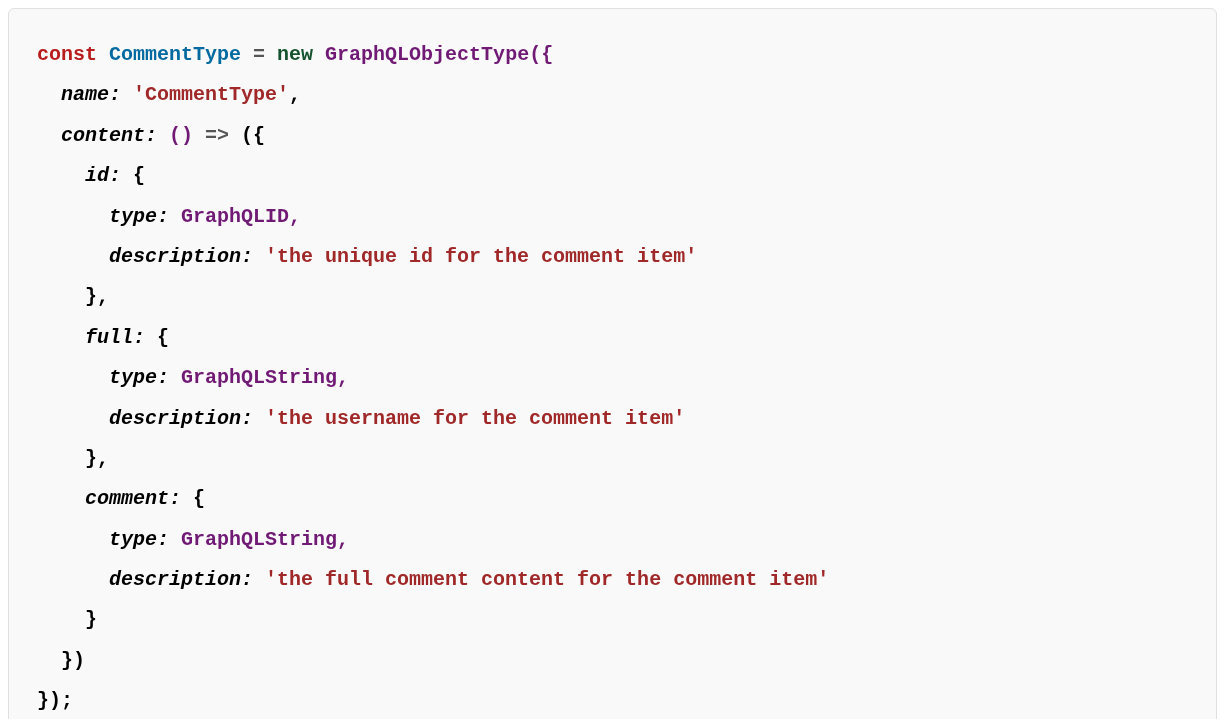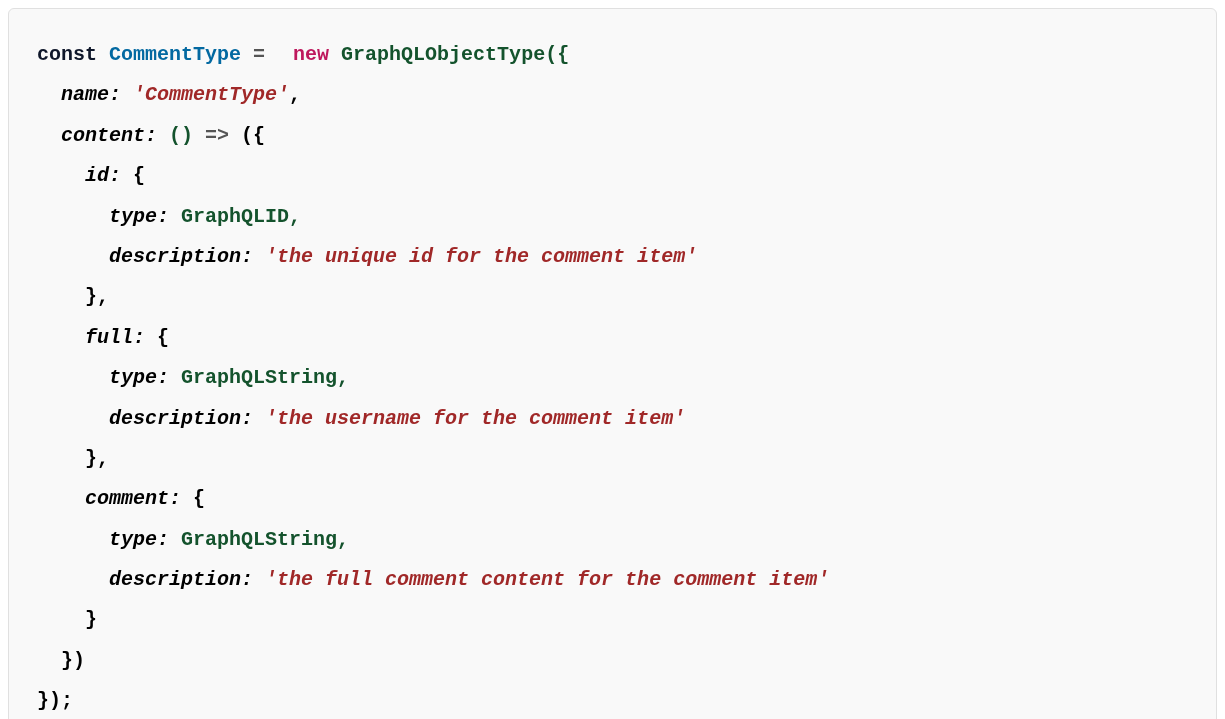--- a/index.html
+++ b/index.html
@@ -17,28 +17,28 @@
       border: 1px solid #e0e0e0;
       border-radius: 6px;
       padding: 26px 28px;
       font-size: 20px;
       line-height: 2.02;
       white-space: pre;
       overflow-x: auto;
       font-weight: 600;
       color: #000000;
     }
-    .kw-const { color: #0f172a; }
-    .kw-new { color: #be185d; margin-left: 16px; }
+    .kw-const { color: #b91c1c; }
+    .kw-new { color: #14532d; }
     .var-name { color: #0369a1; }
     .operator { color: #555555; }
     .arrow { color: #555555; }
-    .plain { color: #14532d; }
+    .plain { color: #701a75; }
     .prop { color: #000000; font-style: italic; }
-    .str { color: #a02828; font-style: italic; }
+    .str { color: #a02828; }
     .punct { color: #000000; }
   </style>
 </head>
 <body>
 
 <div class="code-block"><span><span class="kw-const">const</span><span class="plain"> </span><span class="var-name">CommentType</span><span class="operator"> = </span><span class="kw-new">new</span><span class="plain"> GraphQLObjectType({</span></span>
 <span><span class="plain">  </span><span class="prop">name:</span><span class="plain"> </span><span class="str">'CommentType'</span><span class="punct">,</span></span>
 <span><span class="plain">  </span><span class="prop">content:</span><span class="plain"> () </span><span class="arrow">=&gt;</span><span class="punct"> ({</span></span>
 <span><span class="plain">    </span><span class="prop">id:</span><span class="punct"> {</span></span>
 <span><span class="plain">      </span><span class="prop">type:</span><span class="plain"> GraphQLID,</span></span>

